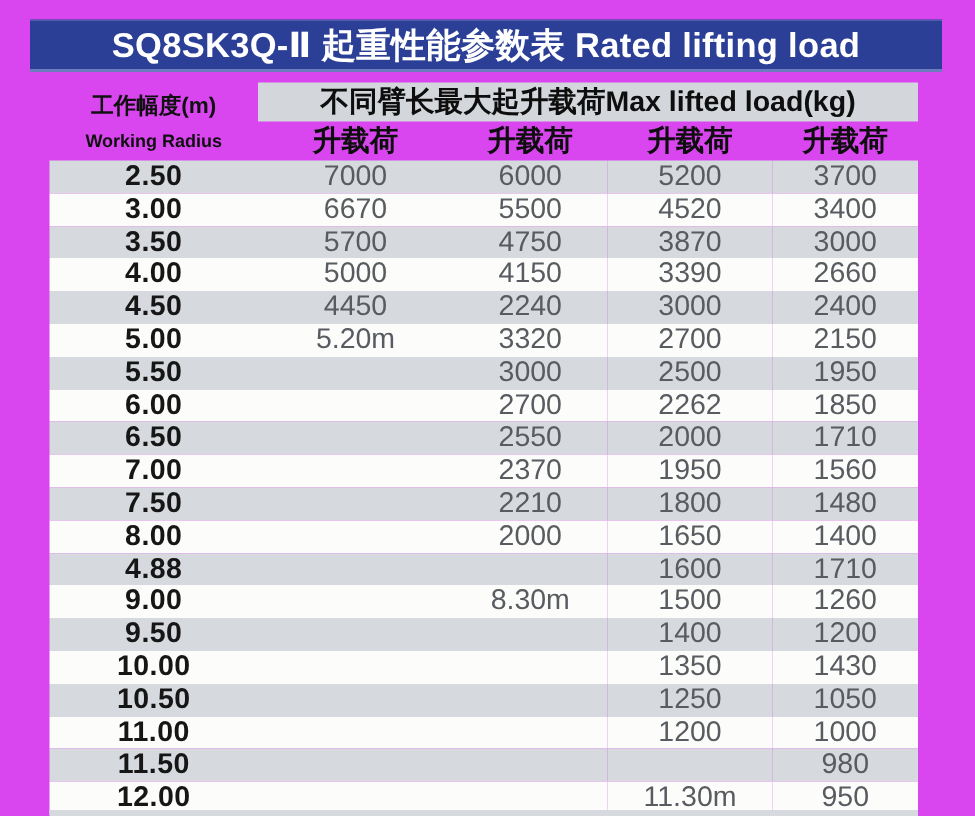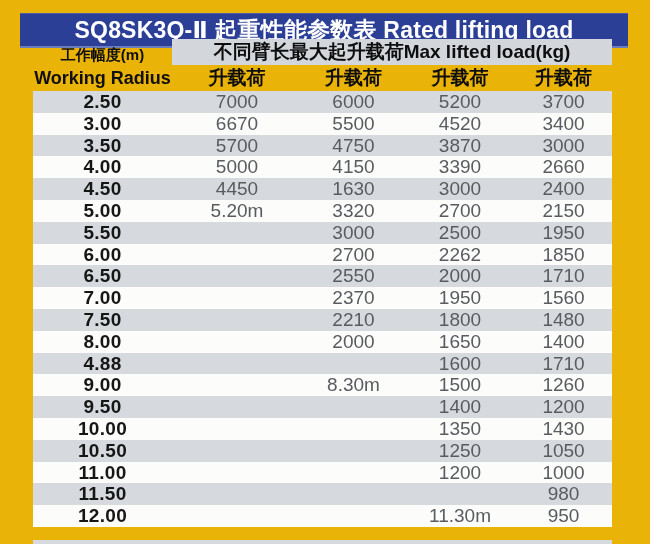--- a/index.html
+++ b/index.html
@@ -1,20 +1,20 @@
 <!DOCTYPE html>
 <html><head>
 <meta charset="utf-8">
 <style>
   html, body { margin: 0; padding: 0; }
   .page {
     position: relative;
     width: 650px;
     height: 544px;
-    background: #eab308;
+    background: #d946ef;
     overflow: hidden;
     font-family: "Liberation Sans", "DejaVu Sans", sans-serif;
   }
   .title-bar {
     position: absolute;
     left: 20px;
     top: 13px;
     width: 608px;
     height: 35px;
     background: #2b3f96;
@@ -24,21 +24,21 @@
     display: flex;
     align-items: center;
     justify-content: center;
     white-space: nowrap;
     letter-spacing: 0.2px;
     box-shadow: inset 0 -2px 0 rgba(160,175,225,0.55), inset 0 1px 0 rgba(120,135,195,0.45);
   }
   table.load-table {
     position: absolute;
     left: 33px;
-    top: 39px;
+    top: 55px;
     width: 579px;
     border-collapse: collapse;
     table-layout: fixed;
   }
   col.c-radius { width: 139px; }
   col.c-l1 { width: 130px; }
   col.c-l2 { width: 103px; }
   col.c-l3 { width: 110px; }
   col.c-l4 { width: 97px; }
   th, td {
@@ -54,21 +54,21 @@
     background: transparent;
   }
   th.radius-header .zh {
     font-size: 15px;
     font-weight: bold;
     color: #101010;
     line-height: 25px;
     white-space: nowrap;
   }
   th.radius-header .en {
-    font-size: 18px;
+    font-size: 12px;
     font-weight: bold;
     color: #101010;
     line-height: 22px;
     white-space: nowrap;
   }
   th.load-header {
     background: #d3d7db;
     font-size: 19px;
     font-weight: bold;
     color: #0e0e0e;
@@ -155,21 +155,21 @@
         <tr class="plain">
           <td class="radius">4.00</td>
           <td class="load">5000</td>
           <td class="load">4150</td>
           <td class="load">3390</td>
           <td class="load">2660</td>
         </tr>
         <tr class="shaded">
           <td class="radius">4.50</td>
           <td class="load">4450</td>
-          <td class="load">1630</td>
+          <td class="load">2240</td>
           <td class="load">3000</td>
           <td class="load">2400</td>
         </tr>
         <tr class="plain">
           <td class="radius">5.00</td>
           <td class="load">5.20m</td>
           <td class="load">3320</td>
           <td class="load">2700</td>
           <td class="load">2150</td>
         </tr>

